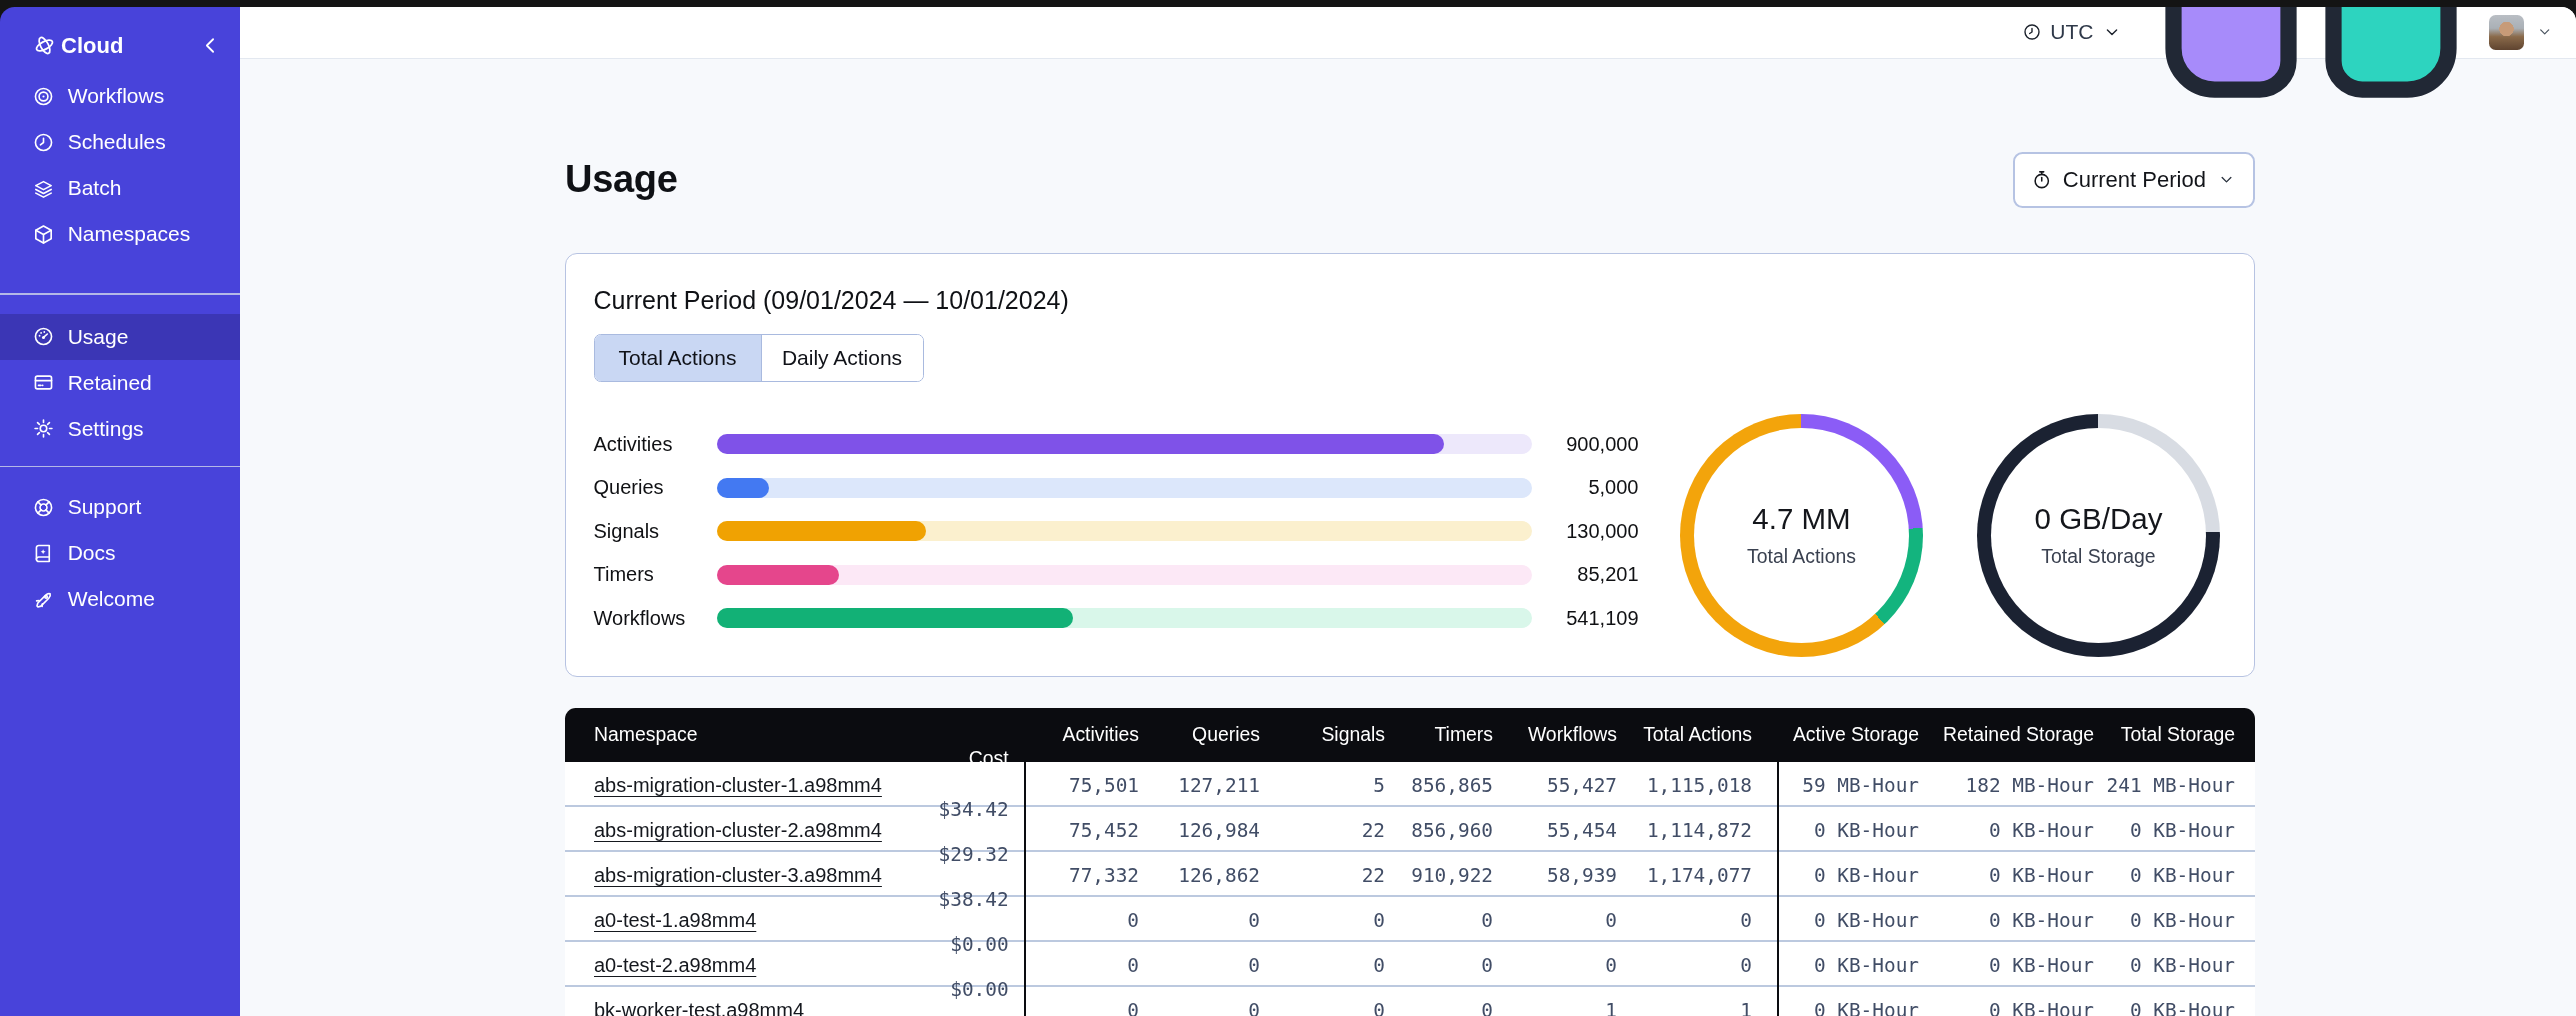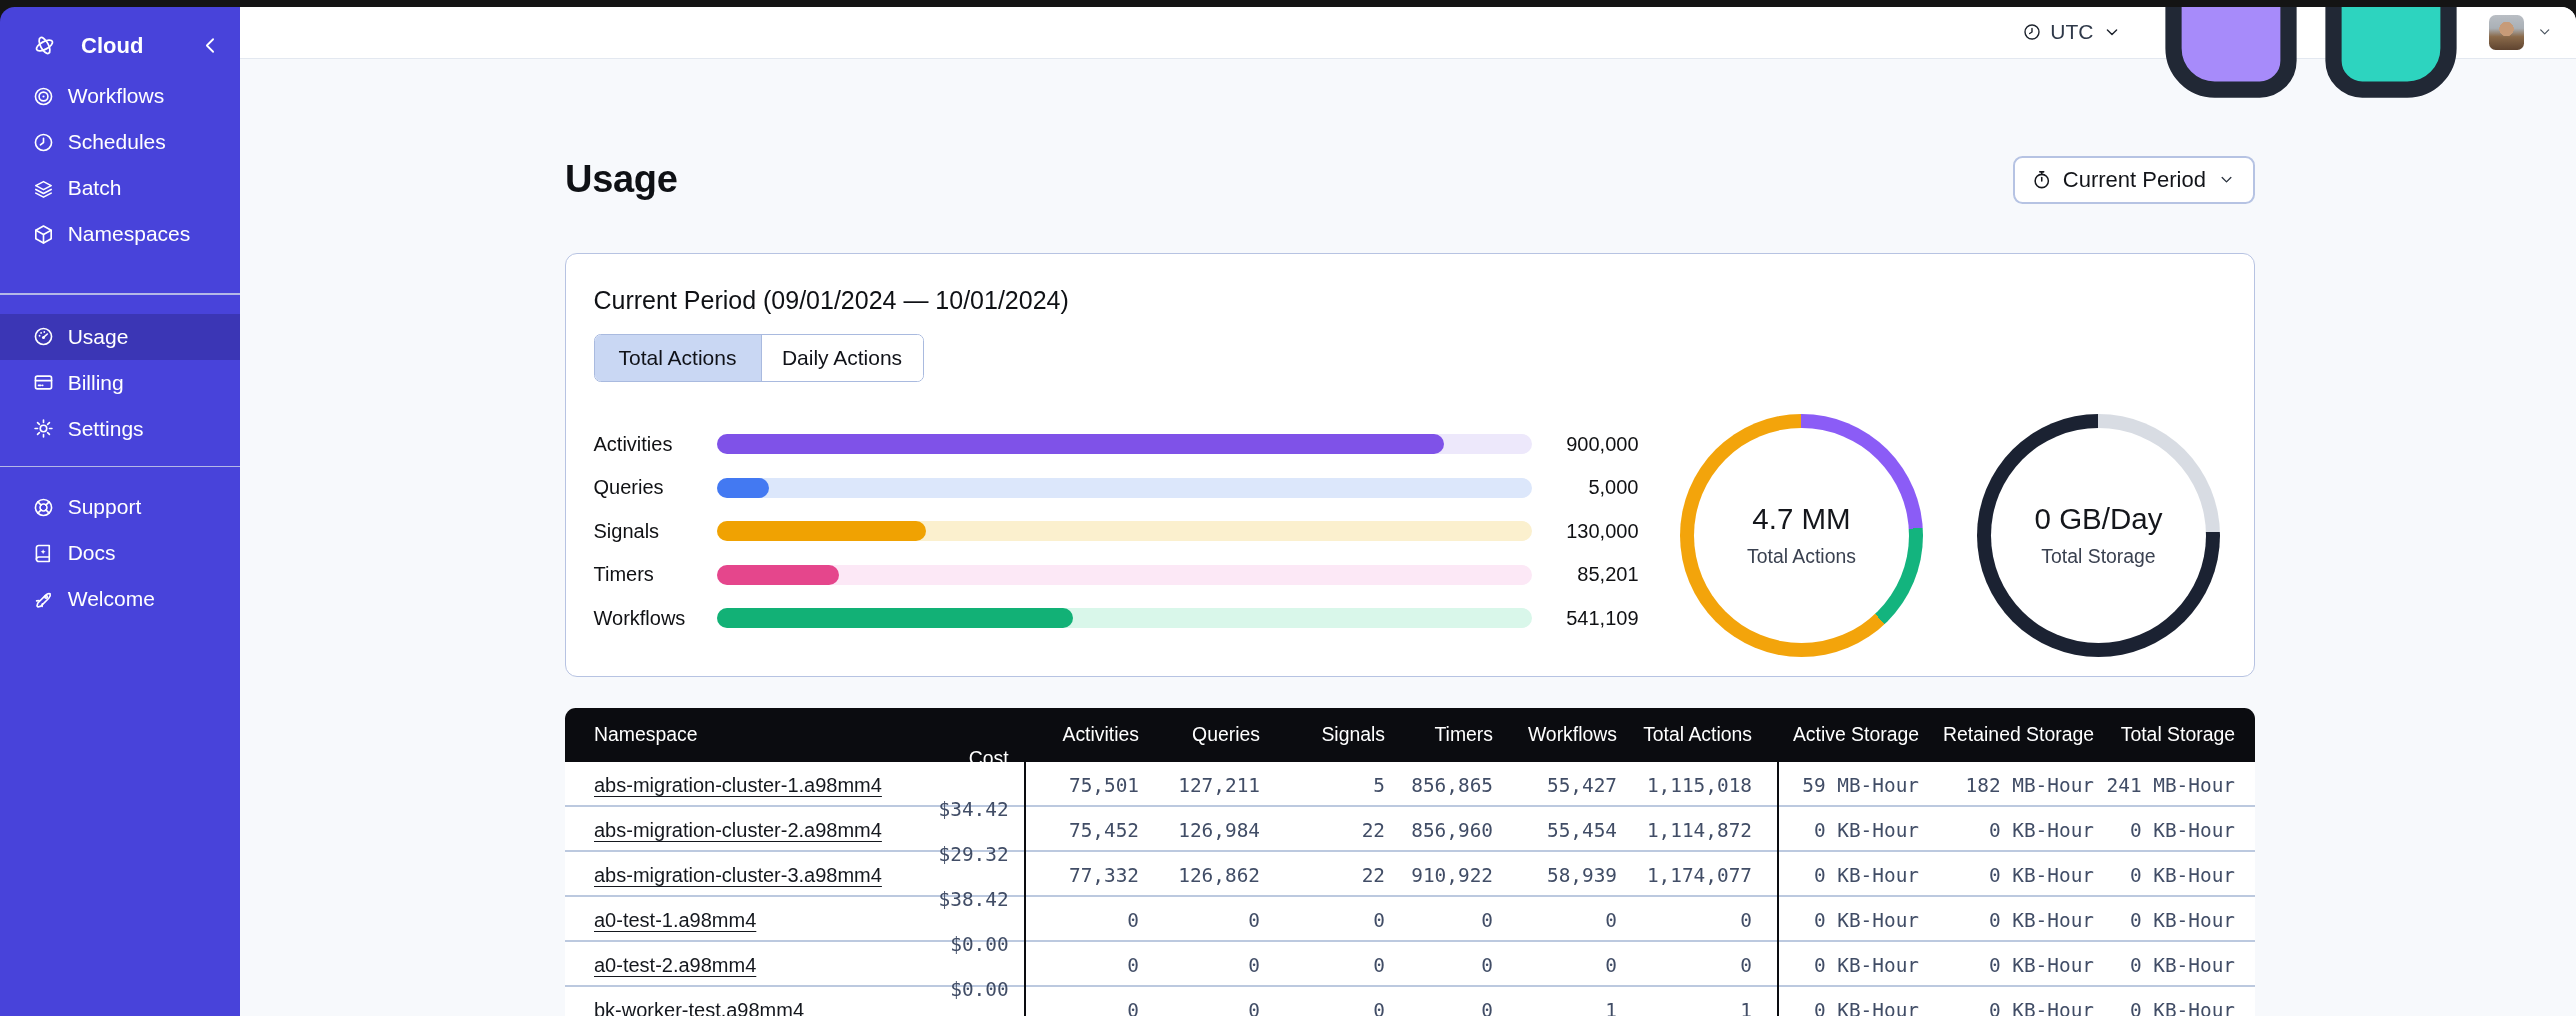--- a/index.html
+++ b/index.html
@@ -2,21 +2,21 @@
 <html style="font-size:10.7px"><head>
 <meta charset="utf-8">
 <style>
   html,body{margin:0;padding:0;width:2576px;height:1016px;overflow:hidden;background:#141414;
     font-family:"Liberation Sans",sans-serif;-webkit-font-smoothing:antialiased;}
   *{box-sizing:border-box;}
   .app{position:absolute;top:6.7px;left:0;width:2576px;height:1010px;display:flex;
     border-radius:14.8px 14.8px 0 0;overflow:hidden;}
   
   .sidebar{width:240px;flex:none;background:#4843DA;color:#fff;display:flex;flex-direction:column;}
-  .brand{height:38px;margin:20px 17.4px 0 32px;display:flex;align-items:center;gap:24px;cursor:pointer;}
+  .brand{height:38px;margin:20px 17.4px 0 32px;display:flex;align-items:center;gap:4px;cursor:pointer;}
   .brand .icon{width:25px;height:25px;flex:none;}
   .brand-label{font-size:22px;font-weight:600;flex:1;}
   .collapse{width:18px;height:18px;flex:none;cursor:pointer;}
   #nav-groups{margin-top:8.7px;}
   .nav-group{display:flex;flex-direction:column;}
   .nav-item{height:46px;display:flex;align-items:center;gap:12.7px;padding-left:32px;
     font-size:21px;font-weight:500;cursor:pointer;}
   .nav-item .icon{width:23px;height:23px;flex:none;}
   .nav-item.active{background:#3B36B5;}
   .nav-divider{height:1.3px;background:rgba(208,214,234,.8);}
@@ -32,21 +32,21 @@
   .glasses-btn{border:none;background:none;padding:0;margin-right:28px;cursor:pointer;}
   .glasses-btn .icon{width:32px;height:18px;}
   .account{display:flex;align-items:center;gap:11.4px;margin-right:23px;cursor:pointer;}
   .avatar{width:35px;height:35px;border-radius:6.7px;flex:none;
     background:radial-gradient(circle at 50% 40%,#c79b78 0 26%,rgba(0,0,0,0) 27%),
     linear-gradient(180deg,#b9bec4 0%,#aab0b6 38%,#8a6a4a 62%,#5f4430 100%);}
   
   .content{flex:1;padding:0 321px 0 325px;overflow:hidden;}
   .page-head{margin-top:92px;height:58px;display:flex;align-items:center;justify-content:space-between;}
   h1{margin:0;font-size:38px;font-weight:600;letter-spacing:-0.3px;color:#0F1115;}
-  .period-btn{display:flex;align-items:center;gap:10.7px;height:48px;padding:0 17.4px 0 16px;
+  .period-btn{display:flex;align-items:center;gap:10.7px;height:56px;padding:0 17.4px 0 16px;
     background:#fff;border:2px solid #B6C3E3;border-radius:9.4px;font-family:inherit;
     font-size:22px;font-weight:500;color:#13151A;cursor:pointer;margin-left:38px;}
   .period-btn .icon{width:21.5px;height:21.5px;color:#16181D;}
   .period-btn .chev{width:19px;height:19px;color:#2A323E;}
   
   .card{position:relative;margin-top:44px;height:424px;background:#fff;
     border:1.3px solid #B7C3E2;border-radius:12px;padding:0 27.5px;}
   h2{margin:32px 0 0;font-size:25px;font-weight:500;color:#0F1115;}
   .tabs{display:inline-flex;margin-top:19.4px;border:1.3px solid #A9BADF;border-radius:6.7px;overflow:hidden;}
   .tab{height:46px;border:none;background:#fff;font-family:inherit;font-size:21px;font-weight:500;
@@ -161,21 +161,21 @@
             <span>Usage</span>
           </div>
           <div class="nav-item">
             <span class="icon">
               <svg viewBox="0 0 24 24" fill="none" stroke="currentColor" stroke-width="1.7" stroke-linecap="round" stroke-linejoin="round">
                 <rect x="3.6" y="5.4" width="16.8" height="13.2" rx="2"></rect>
                 <line x1="3.6" y1="10" x2="20.4" y2="10"></line>
                 <line x1="6.8" y1="15" x2="11.2" y2="15" stroke-dasharray="2.3 1.7"></line>
               </svg>
             </span>
-            <span>Billing</span>
+            <span>Retained</span>
           </div>
           <div class="nav-item">
             <span class="icon">
               <svg viewBox="0 0 24 24" fill="none" stroke="currentColor" stroke-width="1.7" stroke-linecap="round" stroke-linejoin="round">
                 <circle cx="12" cy="12" r="3.4"></circle>
                 <path d="M12 3.2v2.6M12 18.2v2.6M3.2 12h2.6M18.2 12h2.6M5.8 5.8l1.9 1.9M16.3 16.3l1.9 1.9M18.2 5.8l-1.9 1.9M7.7 16.3l-1.9 1.9"></path>
               </svg>
             </span>
             <span>Settings</span>
           </div>

